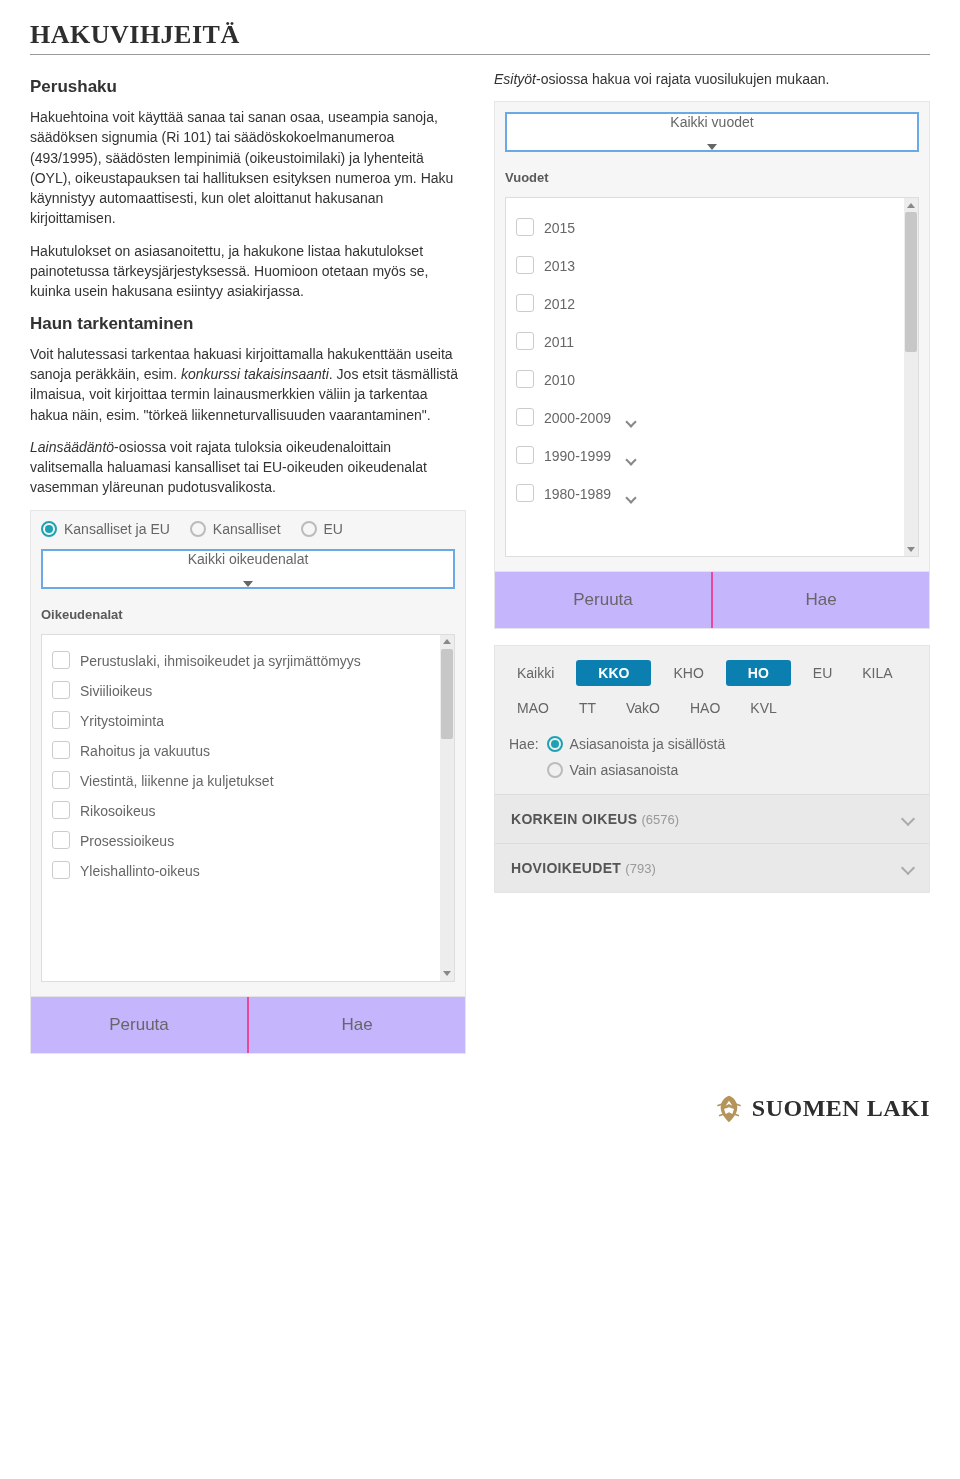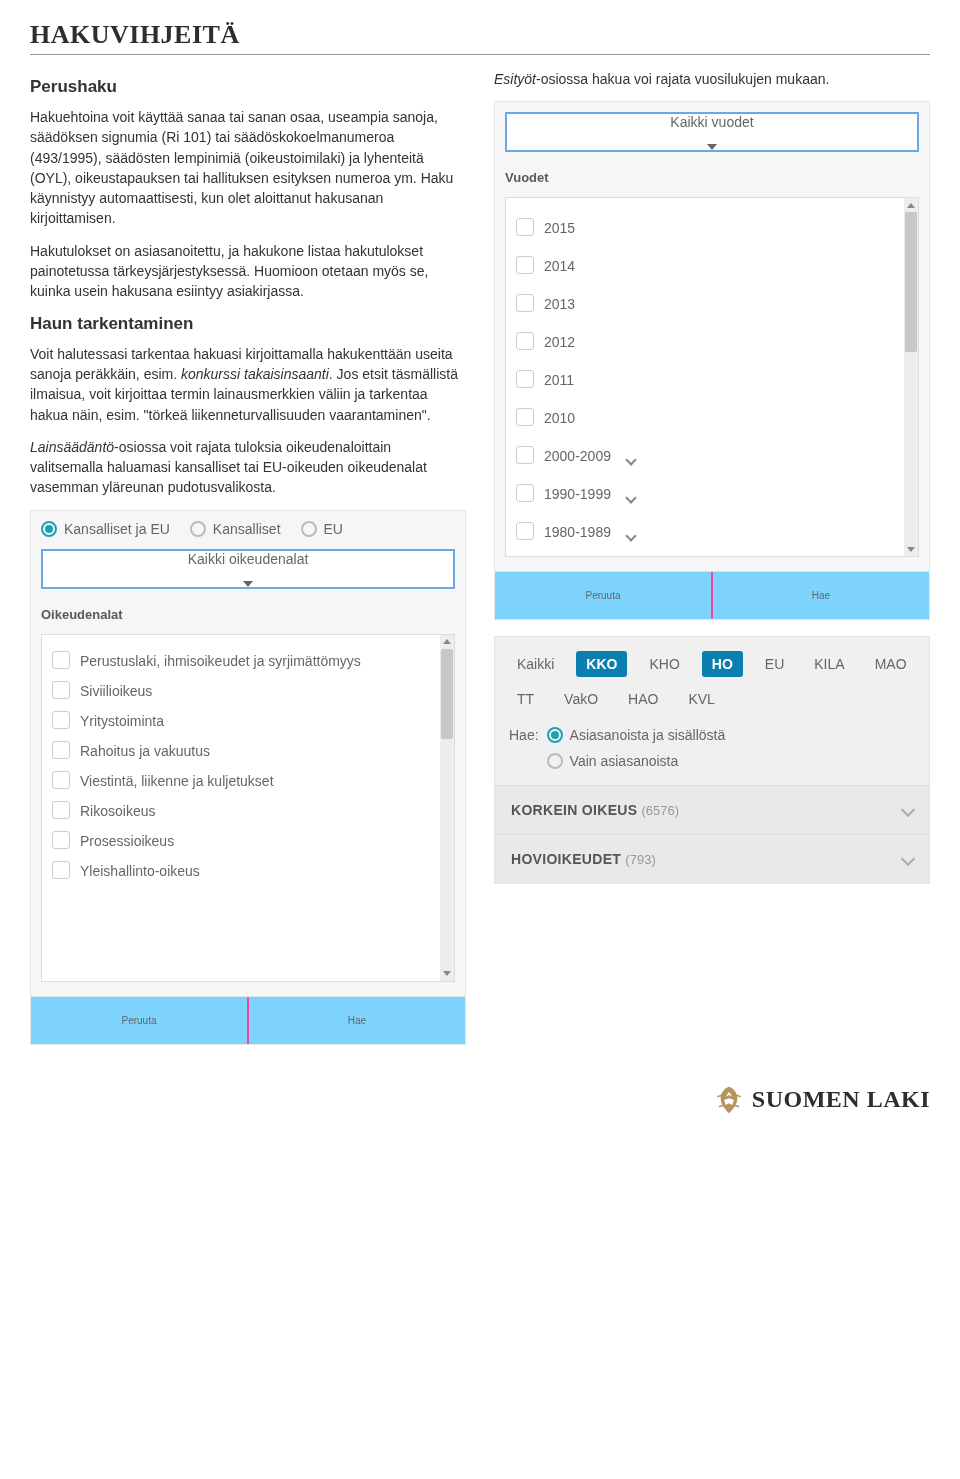--- a/index.html
+++ b/index.html
@@ -129,22 +129,22 @@
   .button-row {
     display: flex;
     margin: 0 -10px;
     border-top: 1px solid #e3e3e3;
   }
   .button-row .btn {
     flex: 1;
     text-align: center;
     padding: 18px 0;
     color: #666;
-    font-size: 10px;
-    background: #7dd3fc;
+    font-size: 17px;
+    background: #c4b5fd;
   }
   .button-row .btn + .btn { border-left: 2px solid #ec4899; }
 
   
   .radio-row {
     display: flex;
     align-items: center;
     gap: 20px;
     margin-bottom: 12px;
   }
@@ -164,21 +164,21 @@
 
   
   .court-panel {
     background: #f0f0f0;
     border: 1px solid #e4e4e4;
     padding: 14px 14px 0 14px;
     font-size: 13px;
   }
   .court-tabs { display:flex; flex-wrap:wrap; gap:10px 14px; align-items:center; margin-bottom: 16px; }
   .court-tab { color:#666; font-size:14px; padding:4px 8px; }
-  .court-tab.active { background:#0b7fb0; color:#fff; font-weight:bold; border-radius:3px; padding:5px 10px; }
+  .court-tab.active { background:#0b7fb0; color:#fff; font-weight:bold; border-radius:3px; padding:5px 22px; }
   .hae-row { display:flex; align-items:flex-start; gap:8px; margin-bottom:16px; color:#666; font-size:14px; }
   .hae-options { display:flex; flex-direction:column; gap:10px; }
   .accordion-row {
     background:#e9e9e9;
     border-top:1px solid #dcdcdc;
     margin:0 -14px;
     padding:16px 16px;
     display:flex; justify-content:space-between; align-items:center;
     color:#555;
   }
@@ -310,24 +310,20 @@
       <div class="select-box">
         <span>Kaikki vuodet</span>
         <span class="triangle-down"></span>
       </div>
       <div class="panel-label">Vuodet</div>
       <div class="list-box" style="height:360px;">
         <div id="year-items">
             <div class="check-item tall">
               <div class="check-box"></div>
               <span>2015</span>
-            </div>
-            <div class="check-item tall">
-              <div class="check-box"></div>
-              <span>2014</span>
             </div>
             <div class="check-item tall">
               <div class="check-box"></div>
               <span>2013</span>
             </div>
             <div class="check-item tall">
               <div class="check-box"></div>
               <span>2012</span>
             </div>
             <div class="check-item tall">

